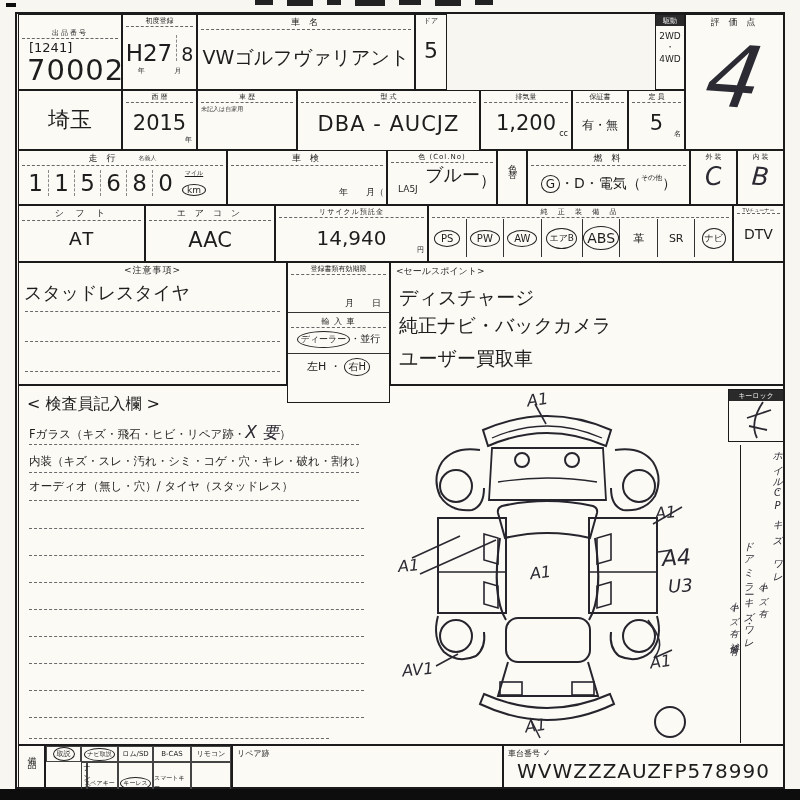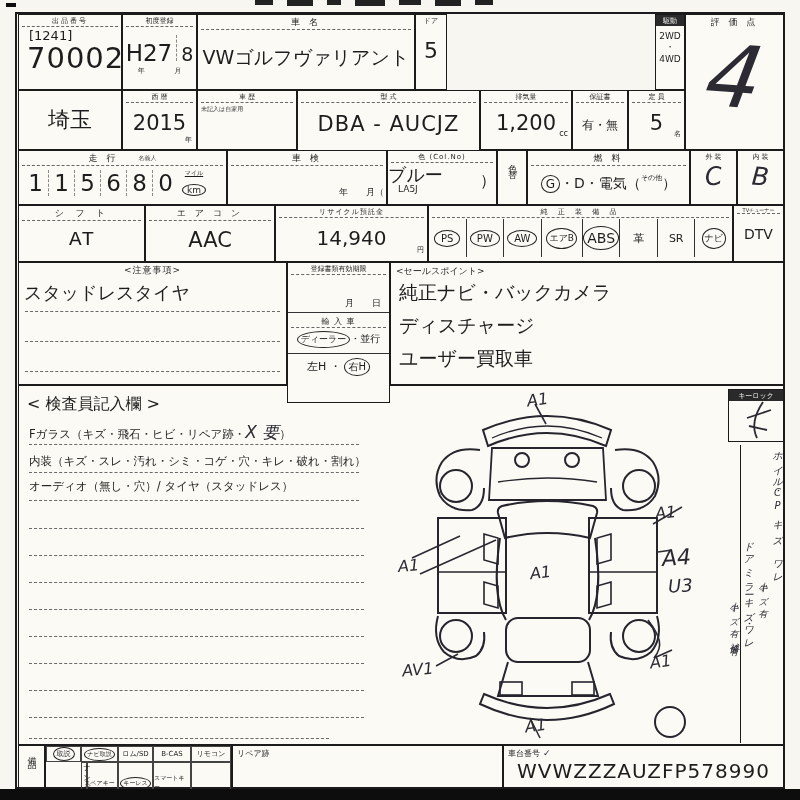--- a/index.html
+++ b/index.html
@@ -29,21 +29,21 @@
       <i style="background:#222;width:14px;height:5px"></i>
       <i style="background:#222;width:30px;height:6px"></i>
       <i style="background:#222;width:22px;height:5px"></i>
       <i style="background:#222;width:26px;height:6px"></i>
       <i style="background:#222;width:18px;height:5px"></i>
   </div>
 
   <div class="cell nobg" style="left:15px;top:12px;width:770px;height:777px;border-width:2px;"></div>
 
   <div class="cell" style="left:18px;top:14px;width:104px;height:76px;">
-    <div class="hdr hdru tiny" style="letter-spacing:2px;">出品番号</div>
+    <div class="hdr hdru tiny" style="letter-spacing:2px;margin-top:12px;">出品番号</div>
     <div style="font-size:13px;padding:1px 0 0 10px;">[1241]</div>
     <div style="font-size:29px;line-height:30px;padding-left:8px;letter-spacing:1px;">70002</div>
   </div>
 
   <div class="cell" style="left:122px;top:14px;width:75px;height:76px;">
     <div class="hdr hdru tiny">初度登録</div>
     <div style="display:flex;align-items:baseline;justify-content:center;margin-top:8px;">
       <span style="font-size:23px;">H27</span>
       <span style="border-left:1px dashed #888;height:26px;margin:0 4px;"></span>
       <span style="font-size:19px;">8</span>
@@ -135,21 +135,21 @@
 
   <div class="cell" style="left:227px;top:150px;width:160px;height:55px;">
     <div class="hdr hdru">車  検</div>
     <div style="font-size:9px;text-align:right;margin-top:20px;padding-right:2px;">年　　月（</div>
   </div>
 
   <div class="cell" style="left:387px;top:150px;width:110px;height:55px;">
     <div class="hdr hdru tiny" style="letter-spacing:1px;">色 (Col.No)</div>
     <div style="display:flex;align-items:flex-start;">
       <div style="flex:1;">
-        <div style="font-size:18px;text-align:left;">ブルー</div>
+        <div style="font-size:18px;text-align:right;">ブルー</div>
         <div style="font-size:9px;padding-left:10px;margin-top:-3px;">LA5J</div>
       </div>
       <div style="font-size:16px;margin-top:8px;">）</div>
     </div>
   </div>
 
   <div class="cell" style="left:497px;top:150px;width:30px;height:55px;">
     <div class="vtext" style="font-size:9px;margin:6px auto 0;height:40px;letter-spacing:6px;">色替</div>
   </div>
 
@@ -238,22 +238,22 @@
     </div>
     <div style="text-align:center;font-size:11px;margin-top:3px;">
       <span>左H</span>
       <span>・</span>
       <span class="circ" style="font-size:10px;padding:1px 3px;">右H</span>
     </div>
   </div>
 
   <div class="cell" style="left:390px;top:262px;width:394px;height:123px;">
     <div style="font-size:9px;padding:2px 0 0 5px;">&lt;セールスポイント&gt;</div>
+    <div style="font-size:19px;padding:7px 0 0 8px;">ディスチャージ</div>
     <div style="font-size:19px;padding:2px 0 0 8px;">純正ナビ・バックカメラ</div>
-    <div style="font-size:19px;padding:7px 0 0 8px;">ディスチャージ</div>
     <div style="font-size:19px;padding:7px 0 0 8px;">ユーザー買取車</div>
   </div>
 
   <div class="cell" style="left:18px;top:385px;width:766px;height:360px;">
     <div style="font-size:16px;padding:8px 0 0 8px;">&lt; 検査員記入欄 &gt;</div>
     <div style="font-size:11.5px;padding:6px 0 0 10px;white-space:nowrap;">
       <span>Fガラス（キズ・飛石・ヒビ・リペア跡・</span><span class="hand" style="font-size:17px;">X 要</span><span>）</span>
     </div>
     <div class="dash" style="left:10px;top:58px;width:330px;"></div>
     <div style="font-size:11.5px;padding:10px 0 0 10px;white-space:nowrap;">内装（キズ・スレ・汚れ・シミ・コゲ・穴・キレ・破れ・割れ）</div>

